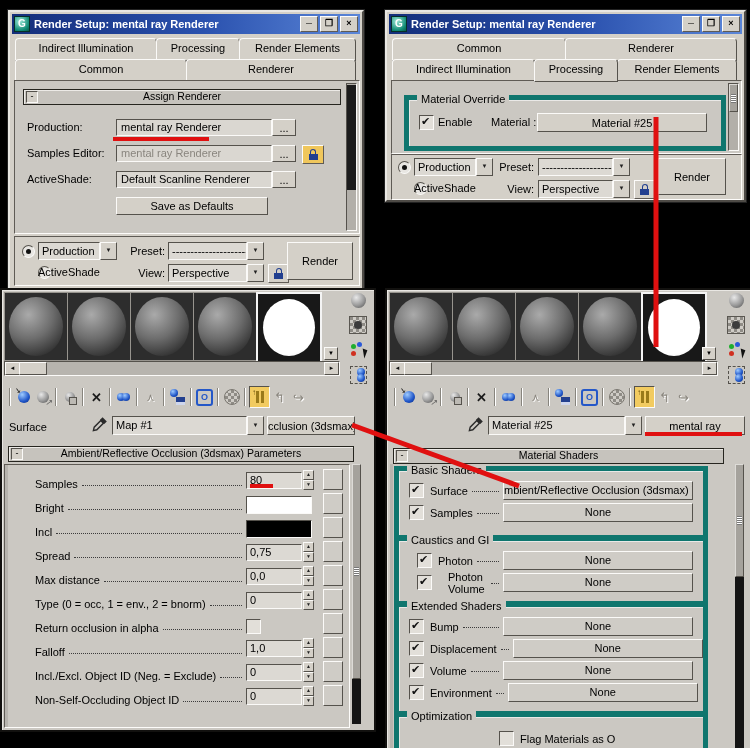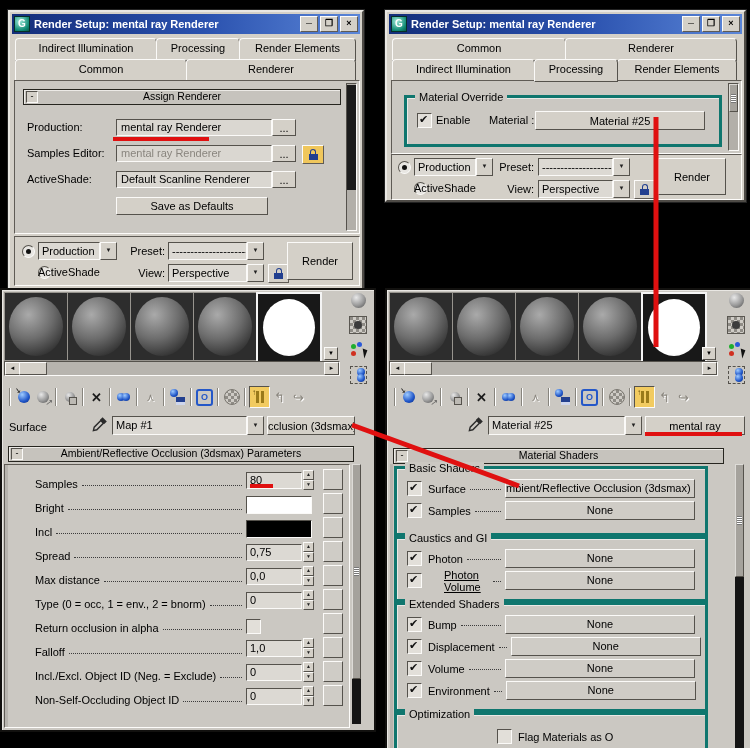--- a/index.html
+++ b/index.html
@@ -33,21 +33,21 @@
   .lockbtn{display:flex;align-items:center;justify-content:center;background:#d4d0c8;}
   .lockbtn.gold{background:#f0c75c;}
   .lockg{width:9px;height:11px;position:relative;}
   .lockg::before{content:"";position:absolute;top:0;left:1.5px;width:4px;height:5px;
                  border:1.5px solid #223f8f;border-bottom:none;border-radius:3px 3px 0 0;}
   .lockg::after{content:"";position:absolute;bottom:0;left:0;width:9px;height:6px;background:#223f8f;}
   .rollbar{position:absolute;height:14px;background:#c6c3bd;border:1px solid #26251f;
            box-shadow:inset 1px 1px 0 #eceae6;text-align:center;line-height:12px;font-size:10.5px;}
   .minus{position:absolute;left:2px;top:1px;width:10px;height:10px;background:#d4d0c8;
          border:1px solid;border-color:#55524c #fbfaf8 #fbfaf8 #55524c;line-height:8px;text-align:center;font-size:9px;}
-  .grp{border:3px solid #0f766e;box-shadow:inset 1px 1px 0 rgba(255,255,255,.6);position:absolute;}
+  .grp{border:5px solid #0f766e;box-shadow:inset 1px 1px 0 rgba(255,255,255,.6);position:absolute;}
   .grp>legend,.grp>.legend{position:absolute;top:-7px;left:8px;background:#cbc8c2;padding:0 4px;line-height:12px;}
   .cb{width:13px;height:13px;background:#e2dfd9;border:1px solid;border-color:#55524c #fbfaf8 #fbfaf8 #55524c;
       display:inline-block;position:relative;flex:none;}
   .cb.on::after{content:"✔";position:absolute;left:1px;top:-1px;font-size:11px;color:#111;}
   .lead{flex:1;height:10px;margin:0 4px;border-bottom:1px dotted #3c3c3c;transform:translateY(-4px);min-width:8px;}
   
   .panel{background:#cbc8c2;border:2px solid #12110f;box-shadow:inset 1px 1px 0 #e9e7e3;}
   .slot{position:absolute;width:62px;height:67px;top:2px;background:#2d2d2d;border:1px solid #97948e;}
   .slot::after{content:"";position:absolute;inset:4px;border-radius:50%;
                background:radial-gradient(circle at 36% 30%,#aaa,#6d6d6d 45%,#262626 88%);}
@@ -557,30 +557,30 @@
             <span class="cb on"></span>
             <span style="margin-left:6px;">Samples</span>
             <span class="lead"></span>
             <button class="shaderbtn">None</button>
           </div>
         </div>
       </div>
 
       <div class="grp" style="left:4px;top:72px;right:22px;height:60px;">
         <span class="legend">Caustics and GI</span>
-        <div style="padding:10px 10px 0 10px;">
+        <div style="padding:10px 10px 0 18px;">
           <div class="srow">
             <span class="cb on"></span>
             <span style="margin-left:6px;">Photon</span>
             <span class="lead"></span>
             <button class="shaderbtn">None</button>
           </div>
           <div class="srow">
             <span class="cb on"></span>
-            <span style="margin-left:22px;text-decoration:underline;">Photon Volume</span>
+            <span style="margin-left:16px;">Photon Volume</span>
             <span class="lead"></span>
             <button class="shaderbtn">None</button>
           </div>
         </div>
       </div>
 
       <div class="grp" style="left:4px;top:138px;right:22px;height:104px;">
         <span class="legend">Extended Shaders</span>
         <div style="padding:10px 10px 0 10px;">
           <div class="srow">

